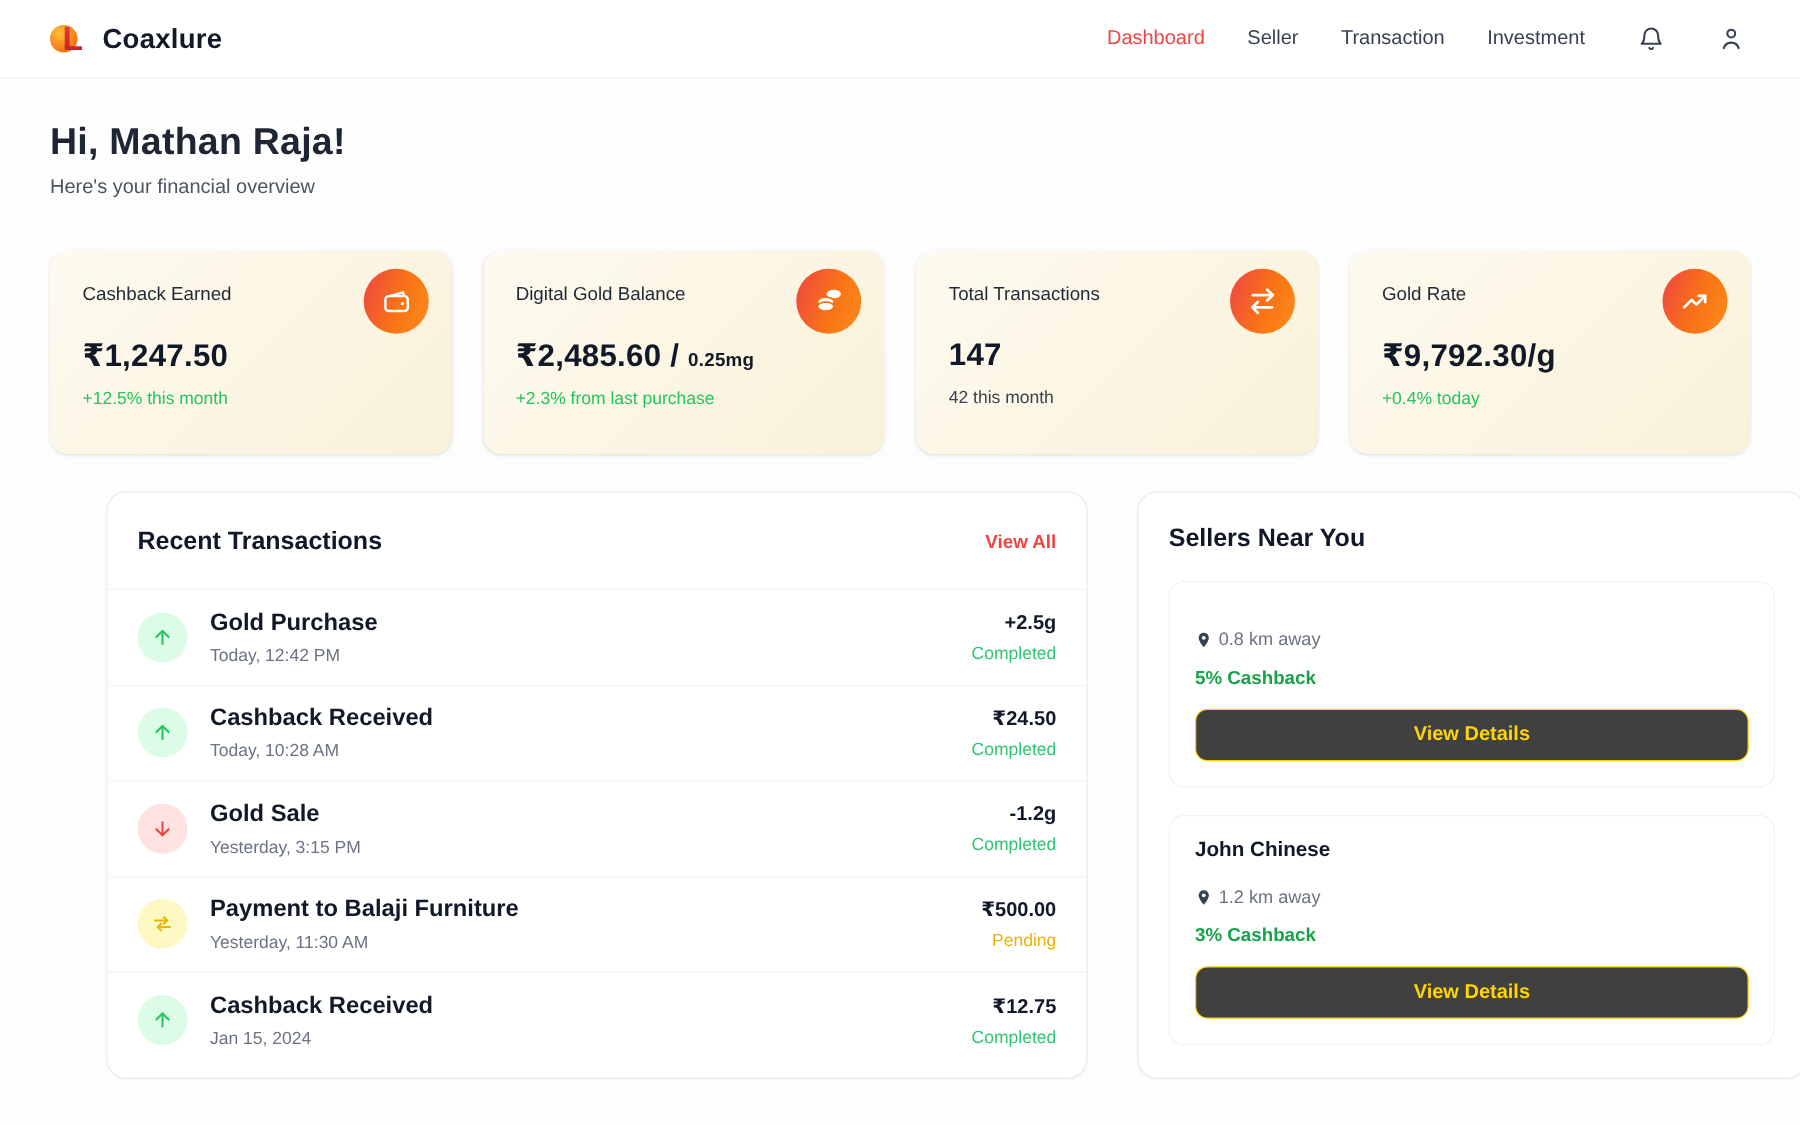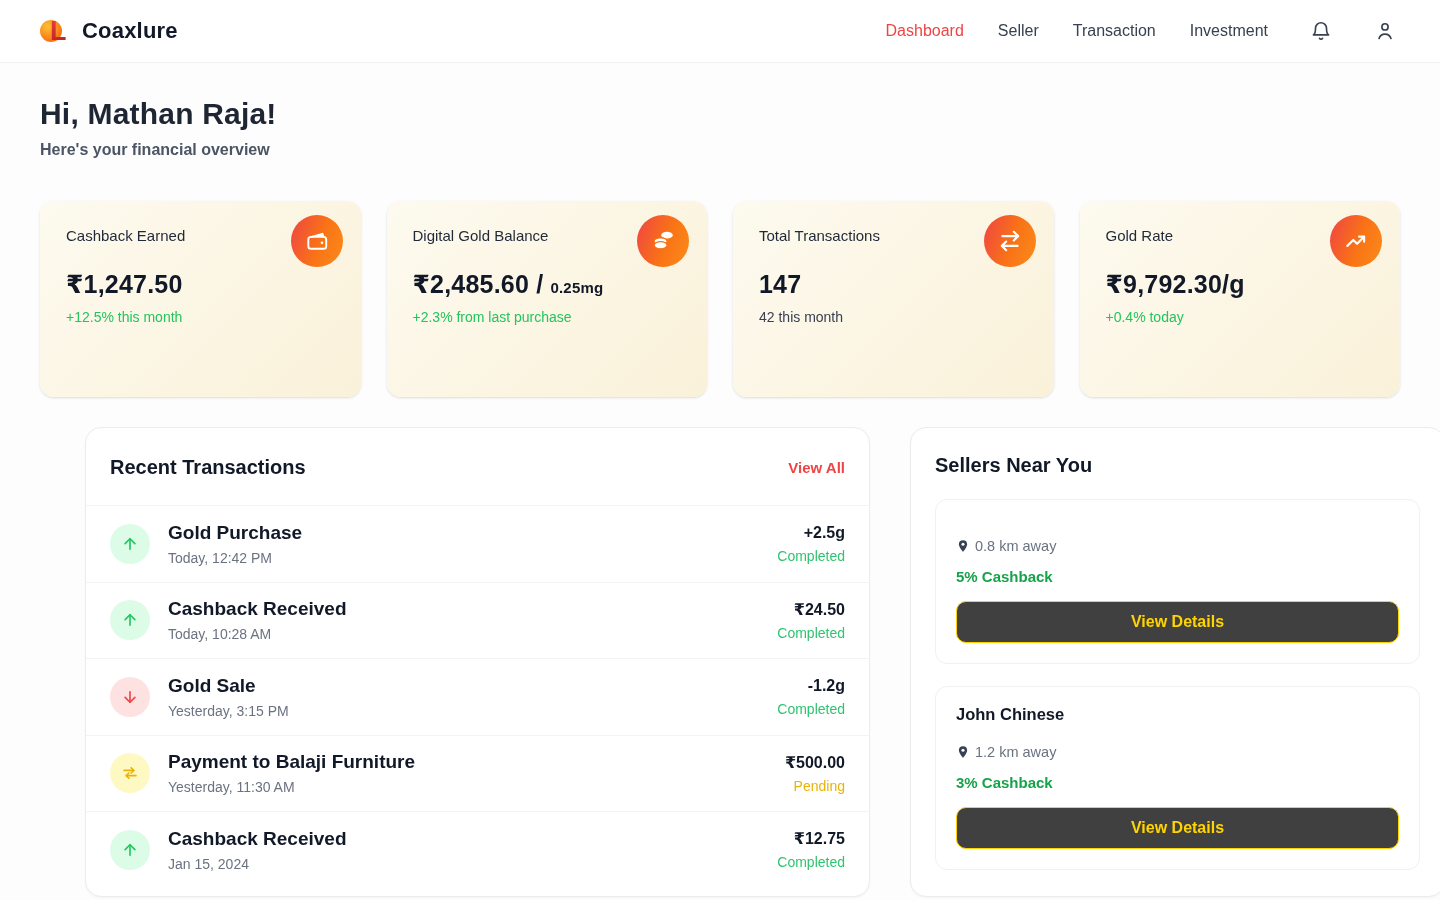--- a/index.html
+++ b/index.html
@@ -29,26 +29,26 @@
   .nav-right { display:flex; align-items:center; gap:34px; }
   .nav-links { display:flex; align-items:center; gap:34px; }
   .nav-link { font-size:16px; font-weight:500; color:#374151; text-decoration:none; cursor:pointer; }
   .nav-link.active { color:#ef4444; }
   .icon-btn { background:none; border:none; cursor:pointer; display:flex; align-items:center; margin-left:8px; }
   .icon-btn svg { width:22px; height:22px; stroke:#374151; fill:none; stroke-width:1.8; stroke-linecap:round; stroke-linejoin:round; }
 
   
   .page { padding:34px 40px 0; }
   .greet-title { font-size:30px; font-weight:700; color:#1e2533; letter-spacing:.2px; }
-  .greet-sub { margin-top:10px; font-size:16px; color:#4b5563;font-weight:bold; }
+  .greet-sub { margin-top:10px; font-size:16px; color:#4b5563; }
 
   
   .stats { margin-top:42px; display:grid; grid-template-columns:repeat(4,1fr); gap:26px; }
   .stat-card {
-    position:relative; height:196px; border-radius:14px; padding:26px;
+    position:relative; height:162px; border-radius:14px; padding:26px;
     background:linear-gradient(135deg,#fdfaef,#faf1d9);
     box-shadow:0 1px 3px rgba(0,0,0,.10), 0 1px 2px rgba(0,0,0,.04);
   }
   .stat-label { font-size:15px; color:#1f2937; }
   .stat-value { margin-top:26px; font-size:25px; font-weight:700; color:#111827; letter-spacing:.2px; }
   .stat-value .suffix { font-size:15px; font-weight:700; }
   .stat-sub { margin-top:10px; font-size:14px; color:#22c55e; }
   .stat-sub.muted { color:#374151; }
   .stat-icon {
     position:absolute; top:14px; right:18px; width:52px; height:52px; border-radius:50%;

